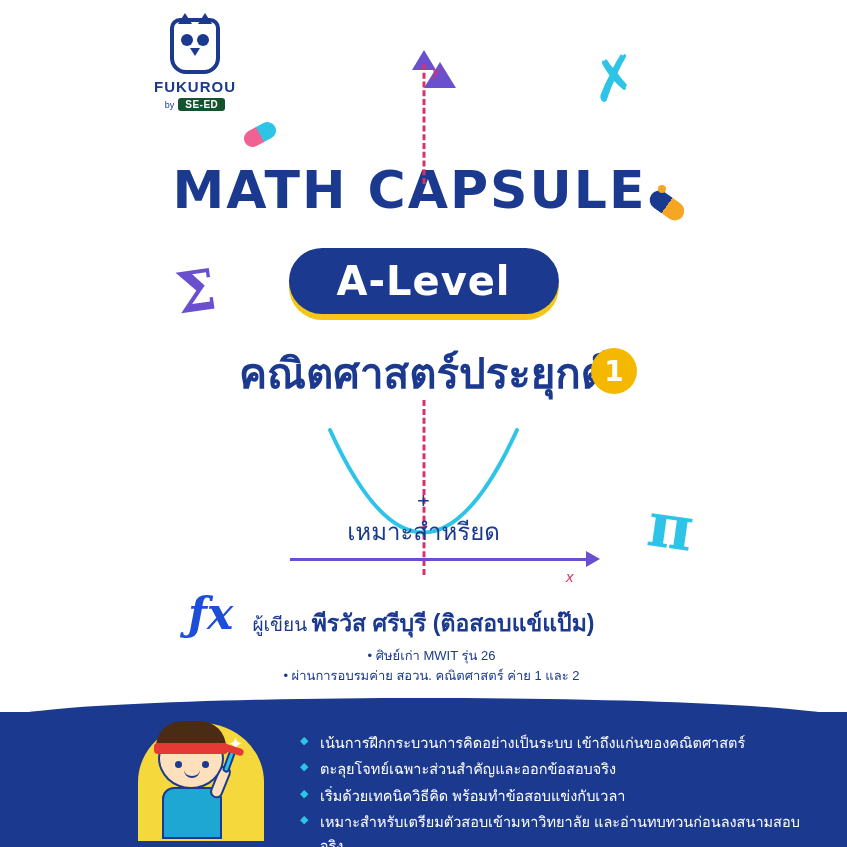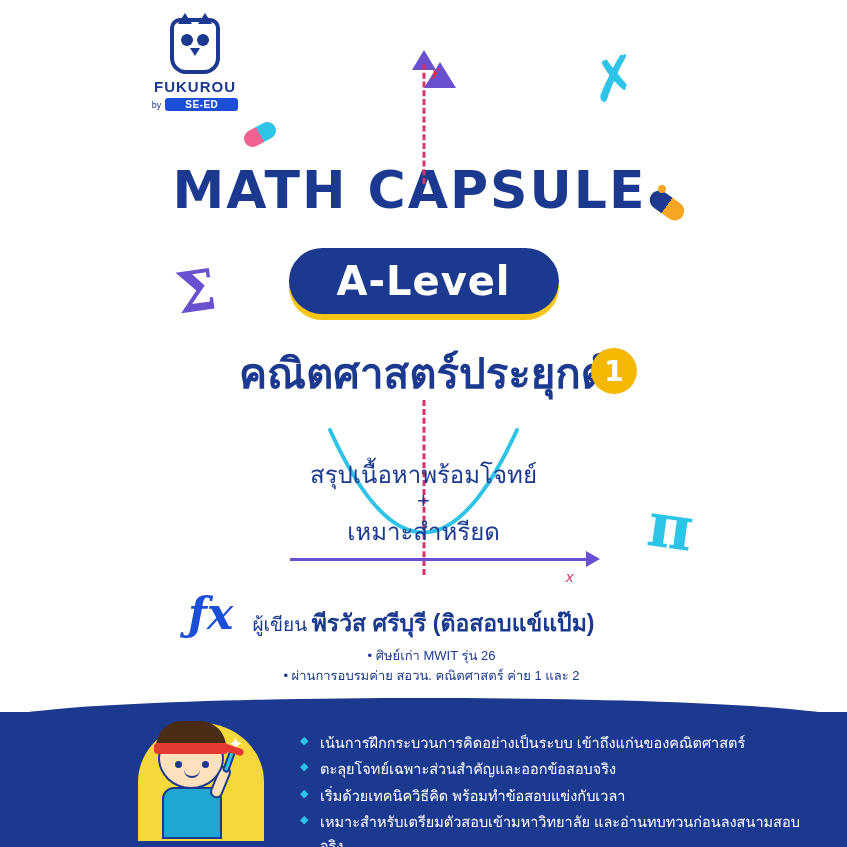--- a/index.html
+++ b/index.html
@@ -34,22 +34,22 @@
   .logo .ear-l, .logo .ear-r {
     position:absolute; top:-9px; width:0;height:0;
     border-left:7px solid transparent;border-right:7px solid transparent;border-bottom:11px solid #1b3a8f;
   }
   .logo .ear-l{ left:4px; } .logo .ear-r{ right:4px; }
   .logo-text {
     font-size:15px; font-weight:bold; letter-spacing:1px; color:#1b3a8f;
   }
   .logo-sub { font-size:9px; color:#1b3a8f; margin-top:3px; display:flex; align-items:center; justify-content:center; gap:4px;}
   .logo-sub .seed {
-    background:#1d4ed8; color:#fff; font-weight:bold; font-size:10px;
-    padding:1px 20px; border-radius:3px; letter-spacing:0.5px;
+    background:#14532d; color:#fff; font-weight:bold; font-size:10px;
+    padding:1px 7px; border-radius:3px; letter-spacing:0.5px;
   }
 
   
   .main-title {
     position:absolute; left:0; top:160px; width:819px; text-align:center;
     font-size:52px; font-weight:bold; color:#1b3a8f; letter-spacing:2px;
     font-family:"DejaVu Sans", sans-serif;
   }
   .pill {
     position:absolute; left:50%; top:248px; transform:translateX(-50%);
@@ -211,21 +211,20 @@
     <div class="label-y">y</div>
     <div class="axis-y"></div>
     <div class="axis-x"></div>
     <div class="arrow-x"></div>
     <div class="label-x">x</div>
 
     <svg width="847" height="200" style="position:absolute;left:0;top:0;">
       <path d="M 330 30 Q 423 235 517 30" fill="none" stroke="#2ec4e8" stroke-width="4" stroke-linecap="round"></path>
     </svg>
 
-    <div class="sub1">สรุปเนื้อหาพร้อมโจทย์</div>
     <div class="sub-plus">+</div>
     <div class="sub2">เหมาะสำหรียด</div>
   </div>
 
   <div class="author">
     <span class="by">ผู้เขียน</span>
     <span class="name">พีรวัส ศรีบุรี (ติอสอบแข์แป๊ม)</span>
   </div>
   <div class="cred">
     <div>• ศิษย์เก่า MWIT รุ่น 26</div>

